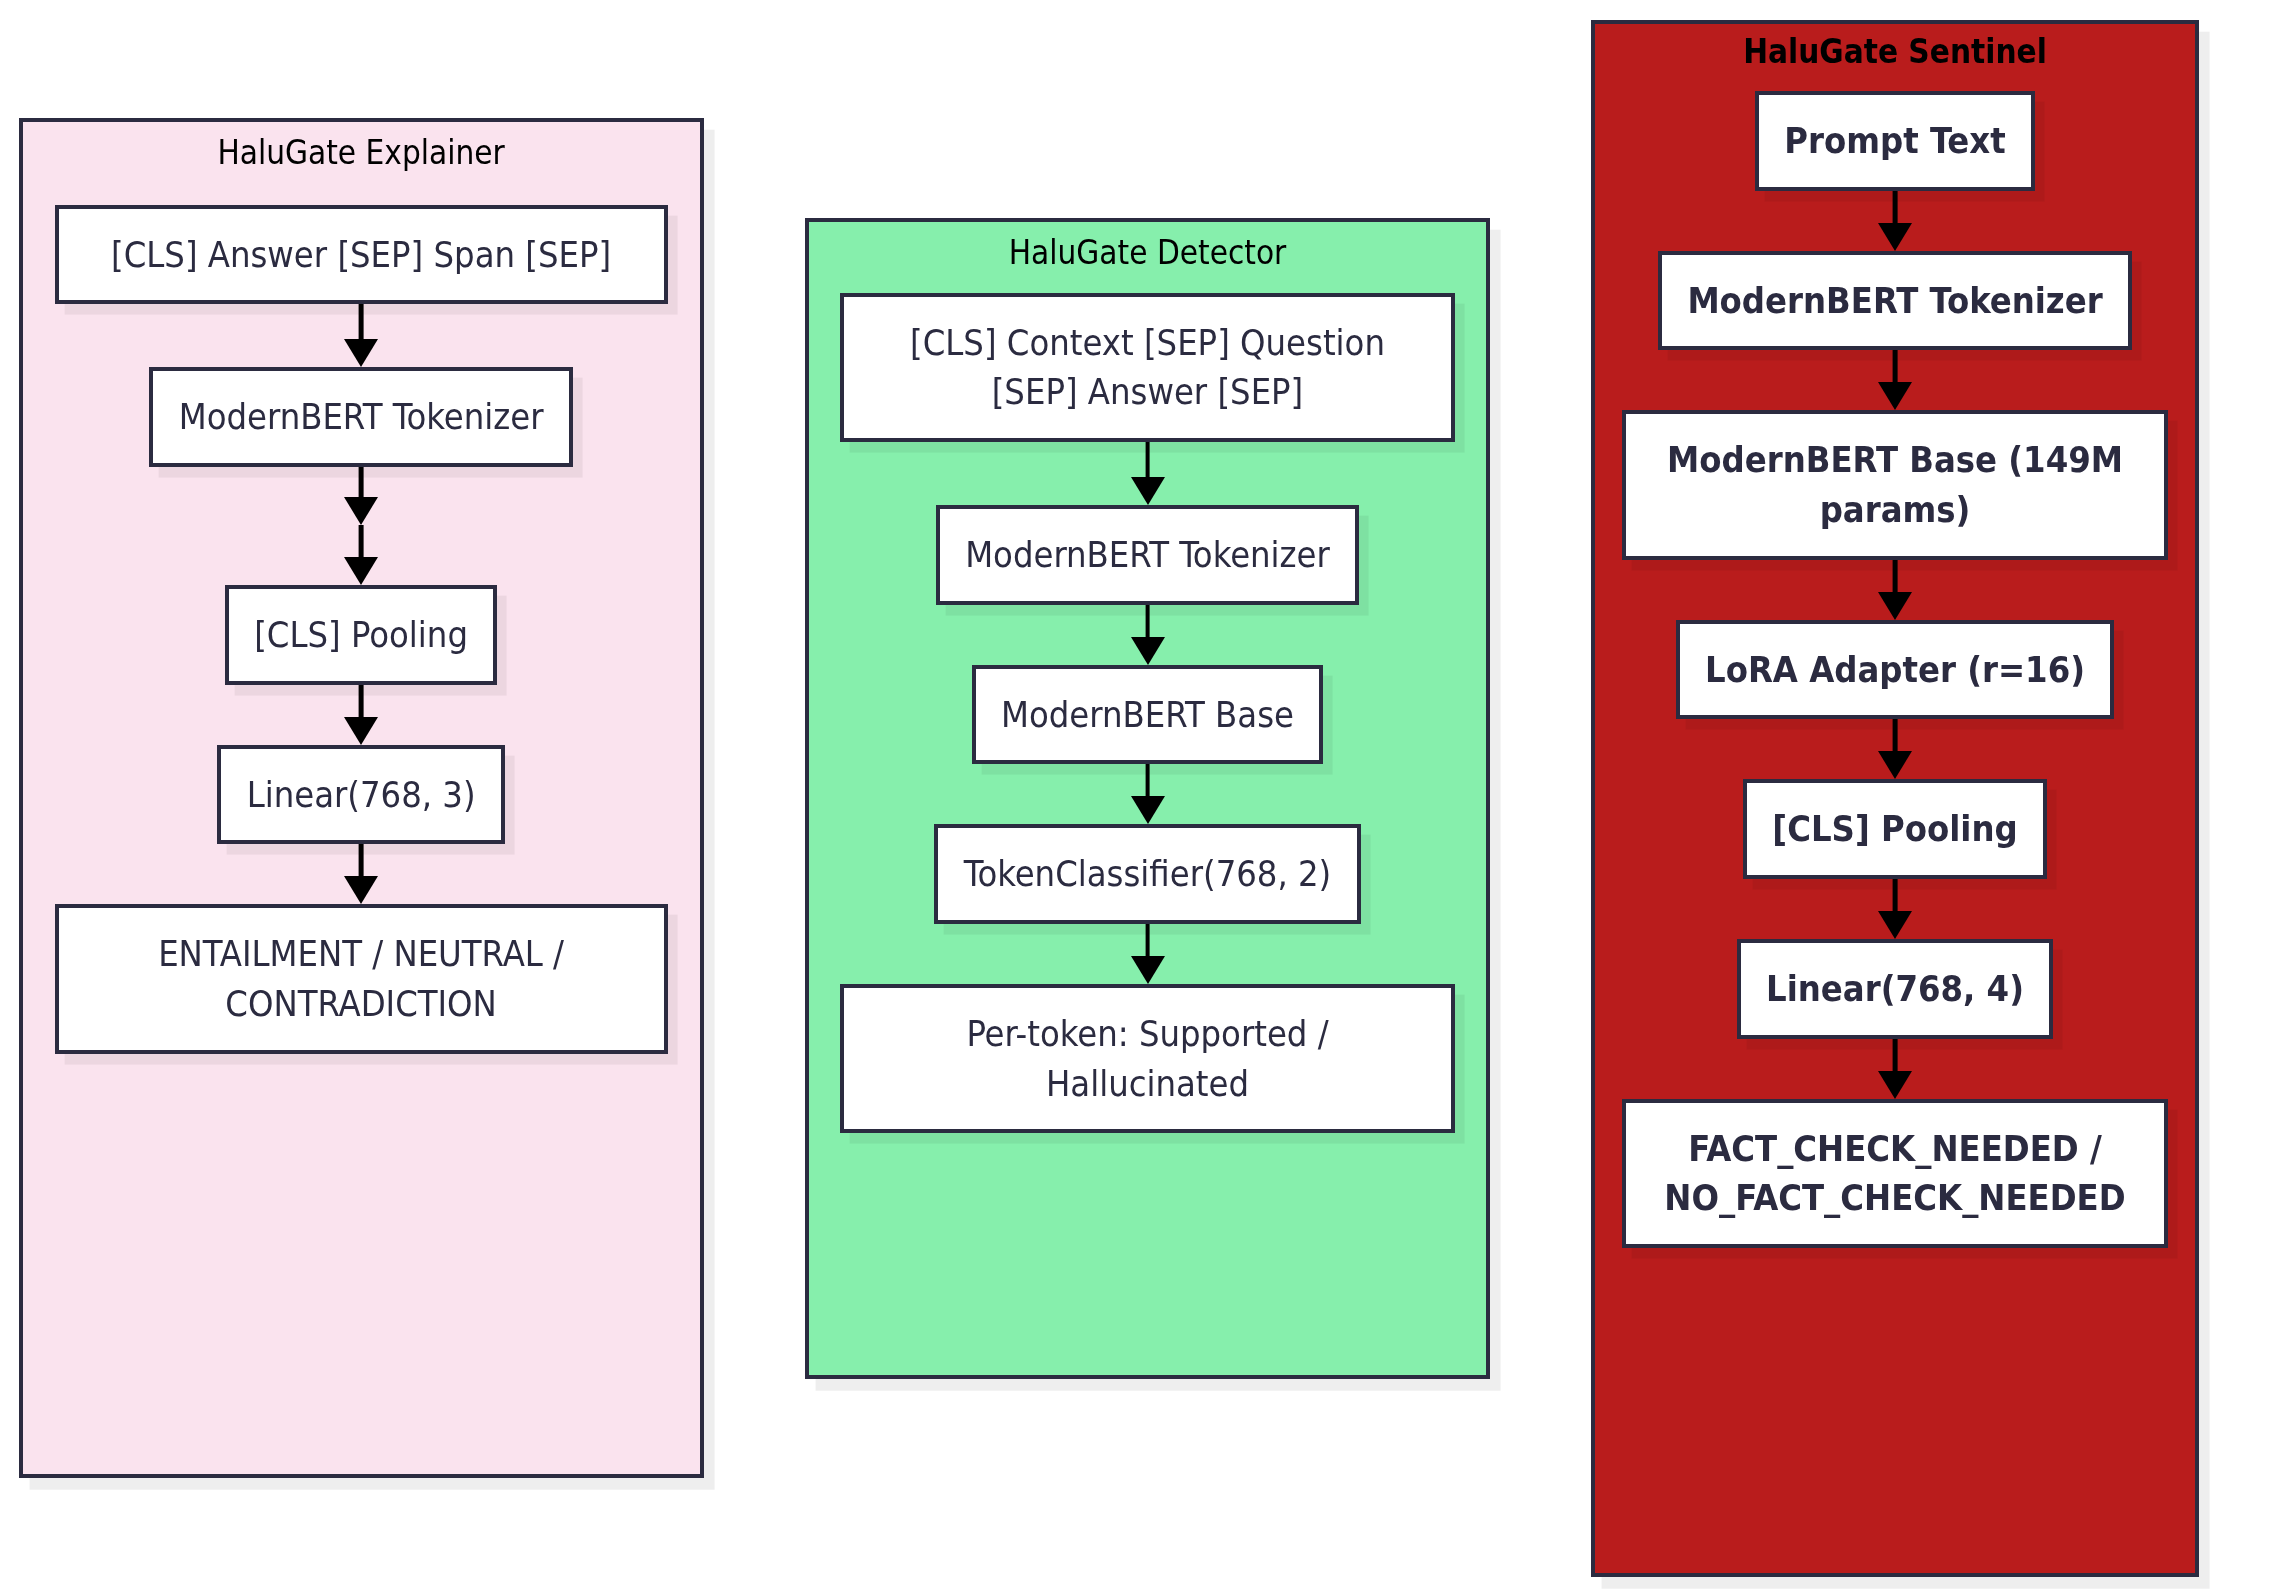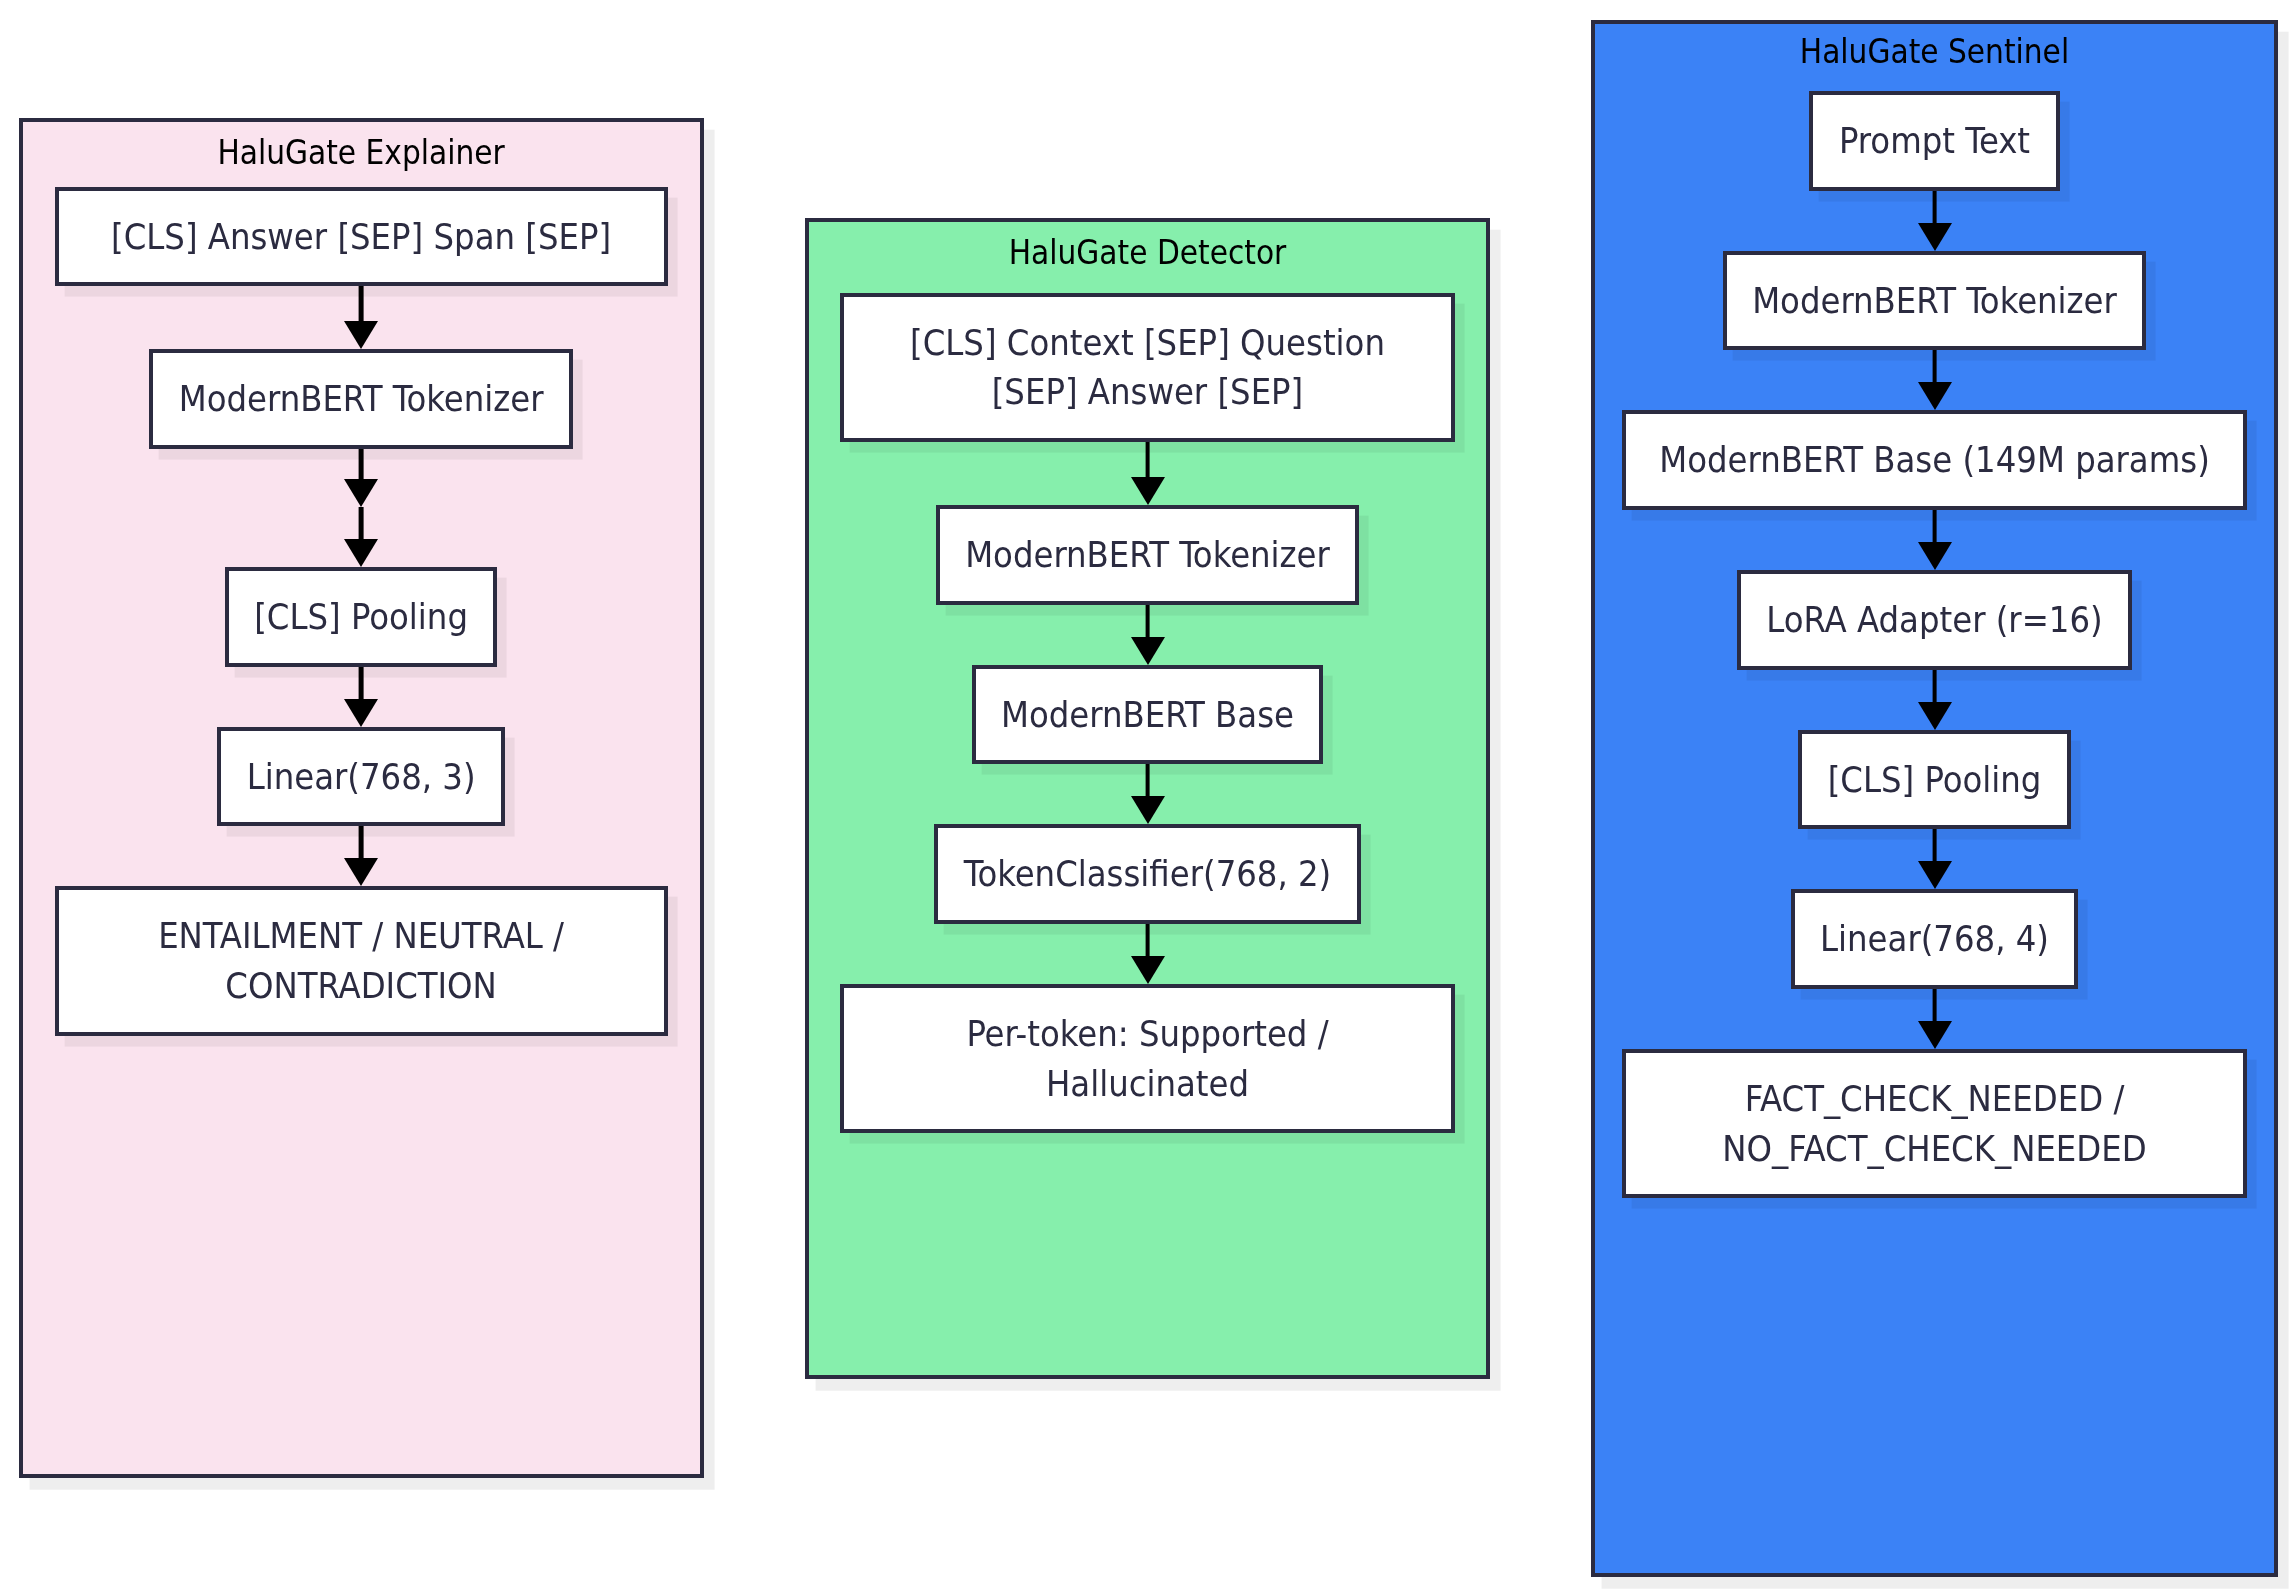--- a/index.html
+++ b/index.html
@@ -88,35 +88,36 @@
     border-top: 28px solid #000000;
   }
 
   
   #sg-explainer {
     left: 18.6px;  top: 118px;
     width: 685px; height: 1360px;
     background: #fae3ee;
     padding: 14px 32px 21px 32px;
   }
-  #sg-explainer .subgraph-title { margin-bottom: 16px; }
+  #sg-explainer .subgraph-title { margin-bottom: 34px; }
 
   #sg-detector {
     left: 805px; top: 218px;
     width: 685px; height: 1161px;
     background: #86efac;
     padding: 14px 31px 21px 31px;
   }
   #sg-detector .subgraph-title { margin-bottom: 22px; }
 
   #sg-sentinel {
     left: 1591px; top: 19.7px;
-    width: 687px; height: 1557px;
-    background: #3b82f6;
+    width: 608px; height: 1557px;
+    background: #b91c1c;
     padding: 11.7px 26.6px 21px 26.6px;
+    font-weight: bold;
   }
   #sg-sentinel .subgraph-title { margin-bottom: 21px; }
 </style>
 </head>
 <body>
 
 <div id="canvas">
 
   <div class="subgraph" id="sg-explainer">
     <div class="subgraph-title">HaluGate Explainer</div>

